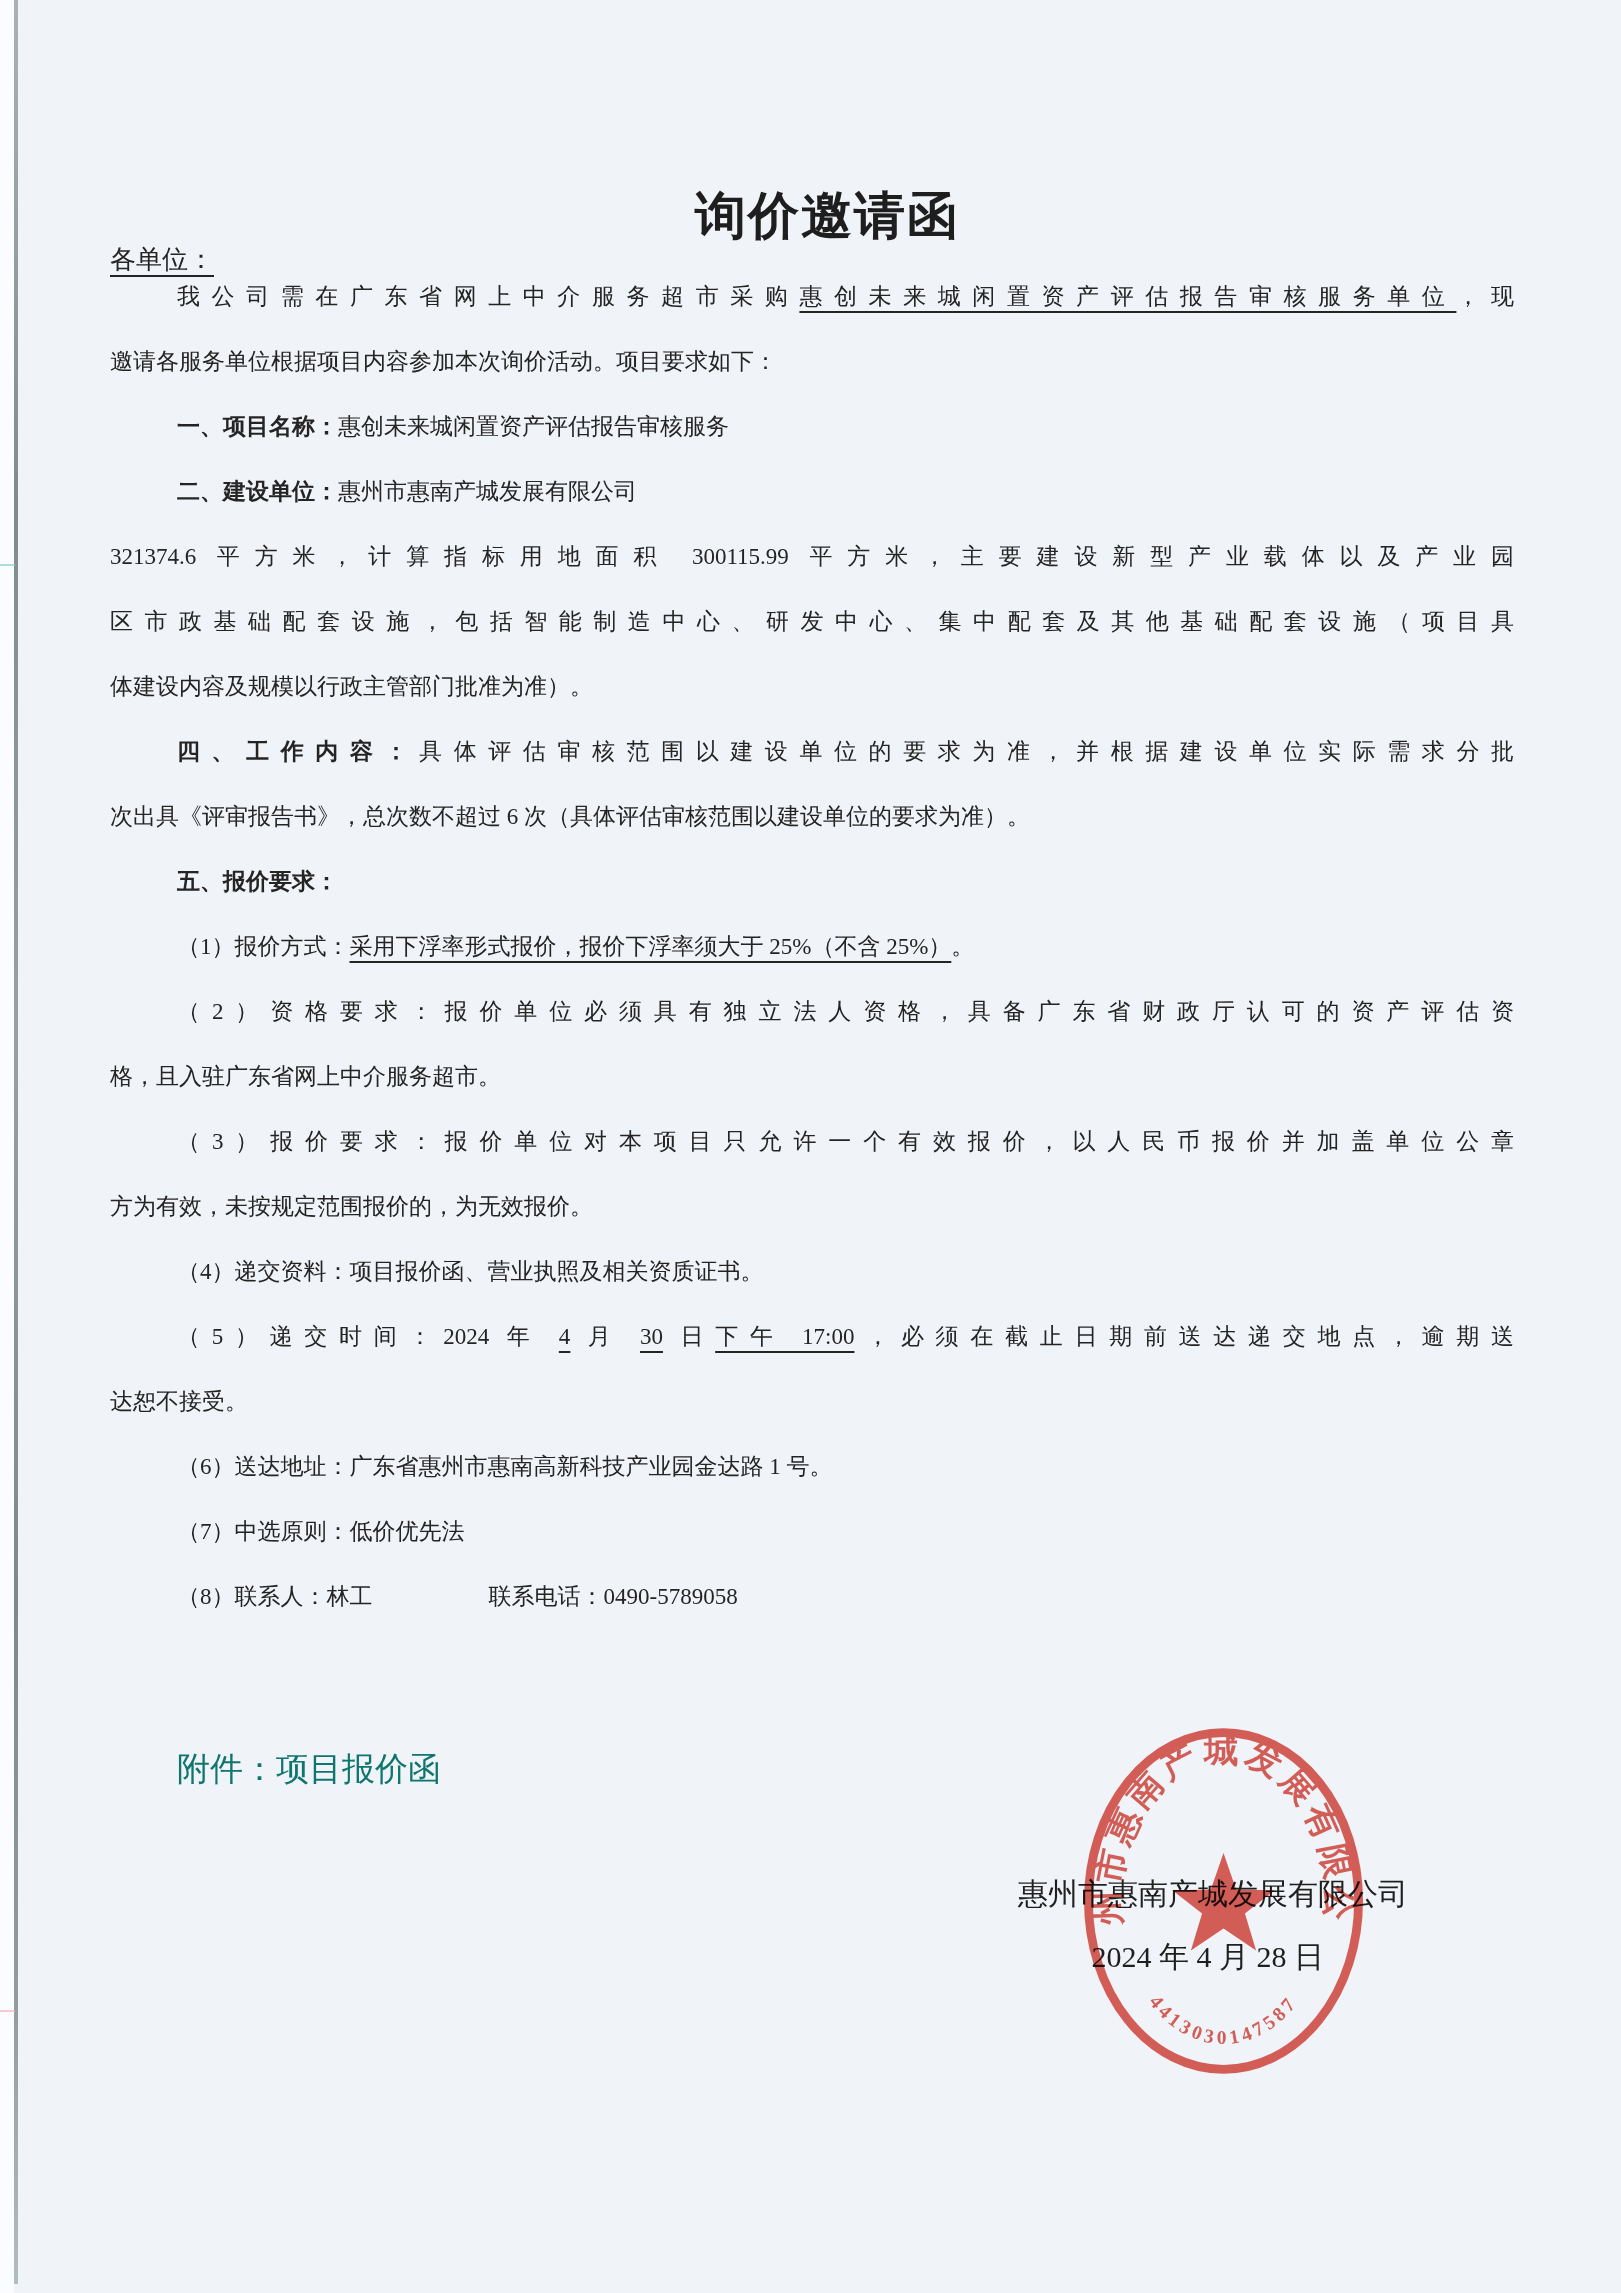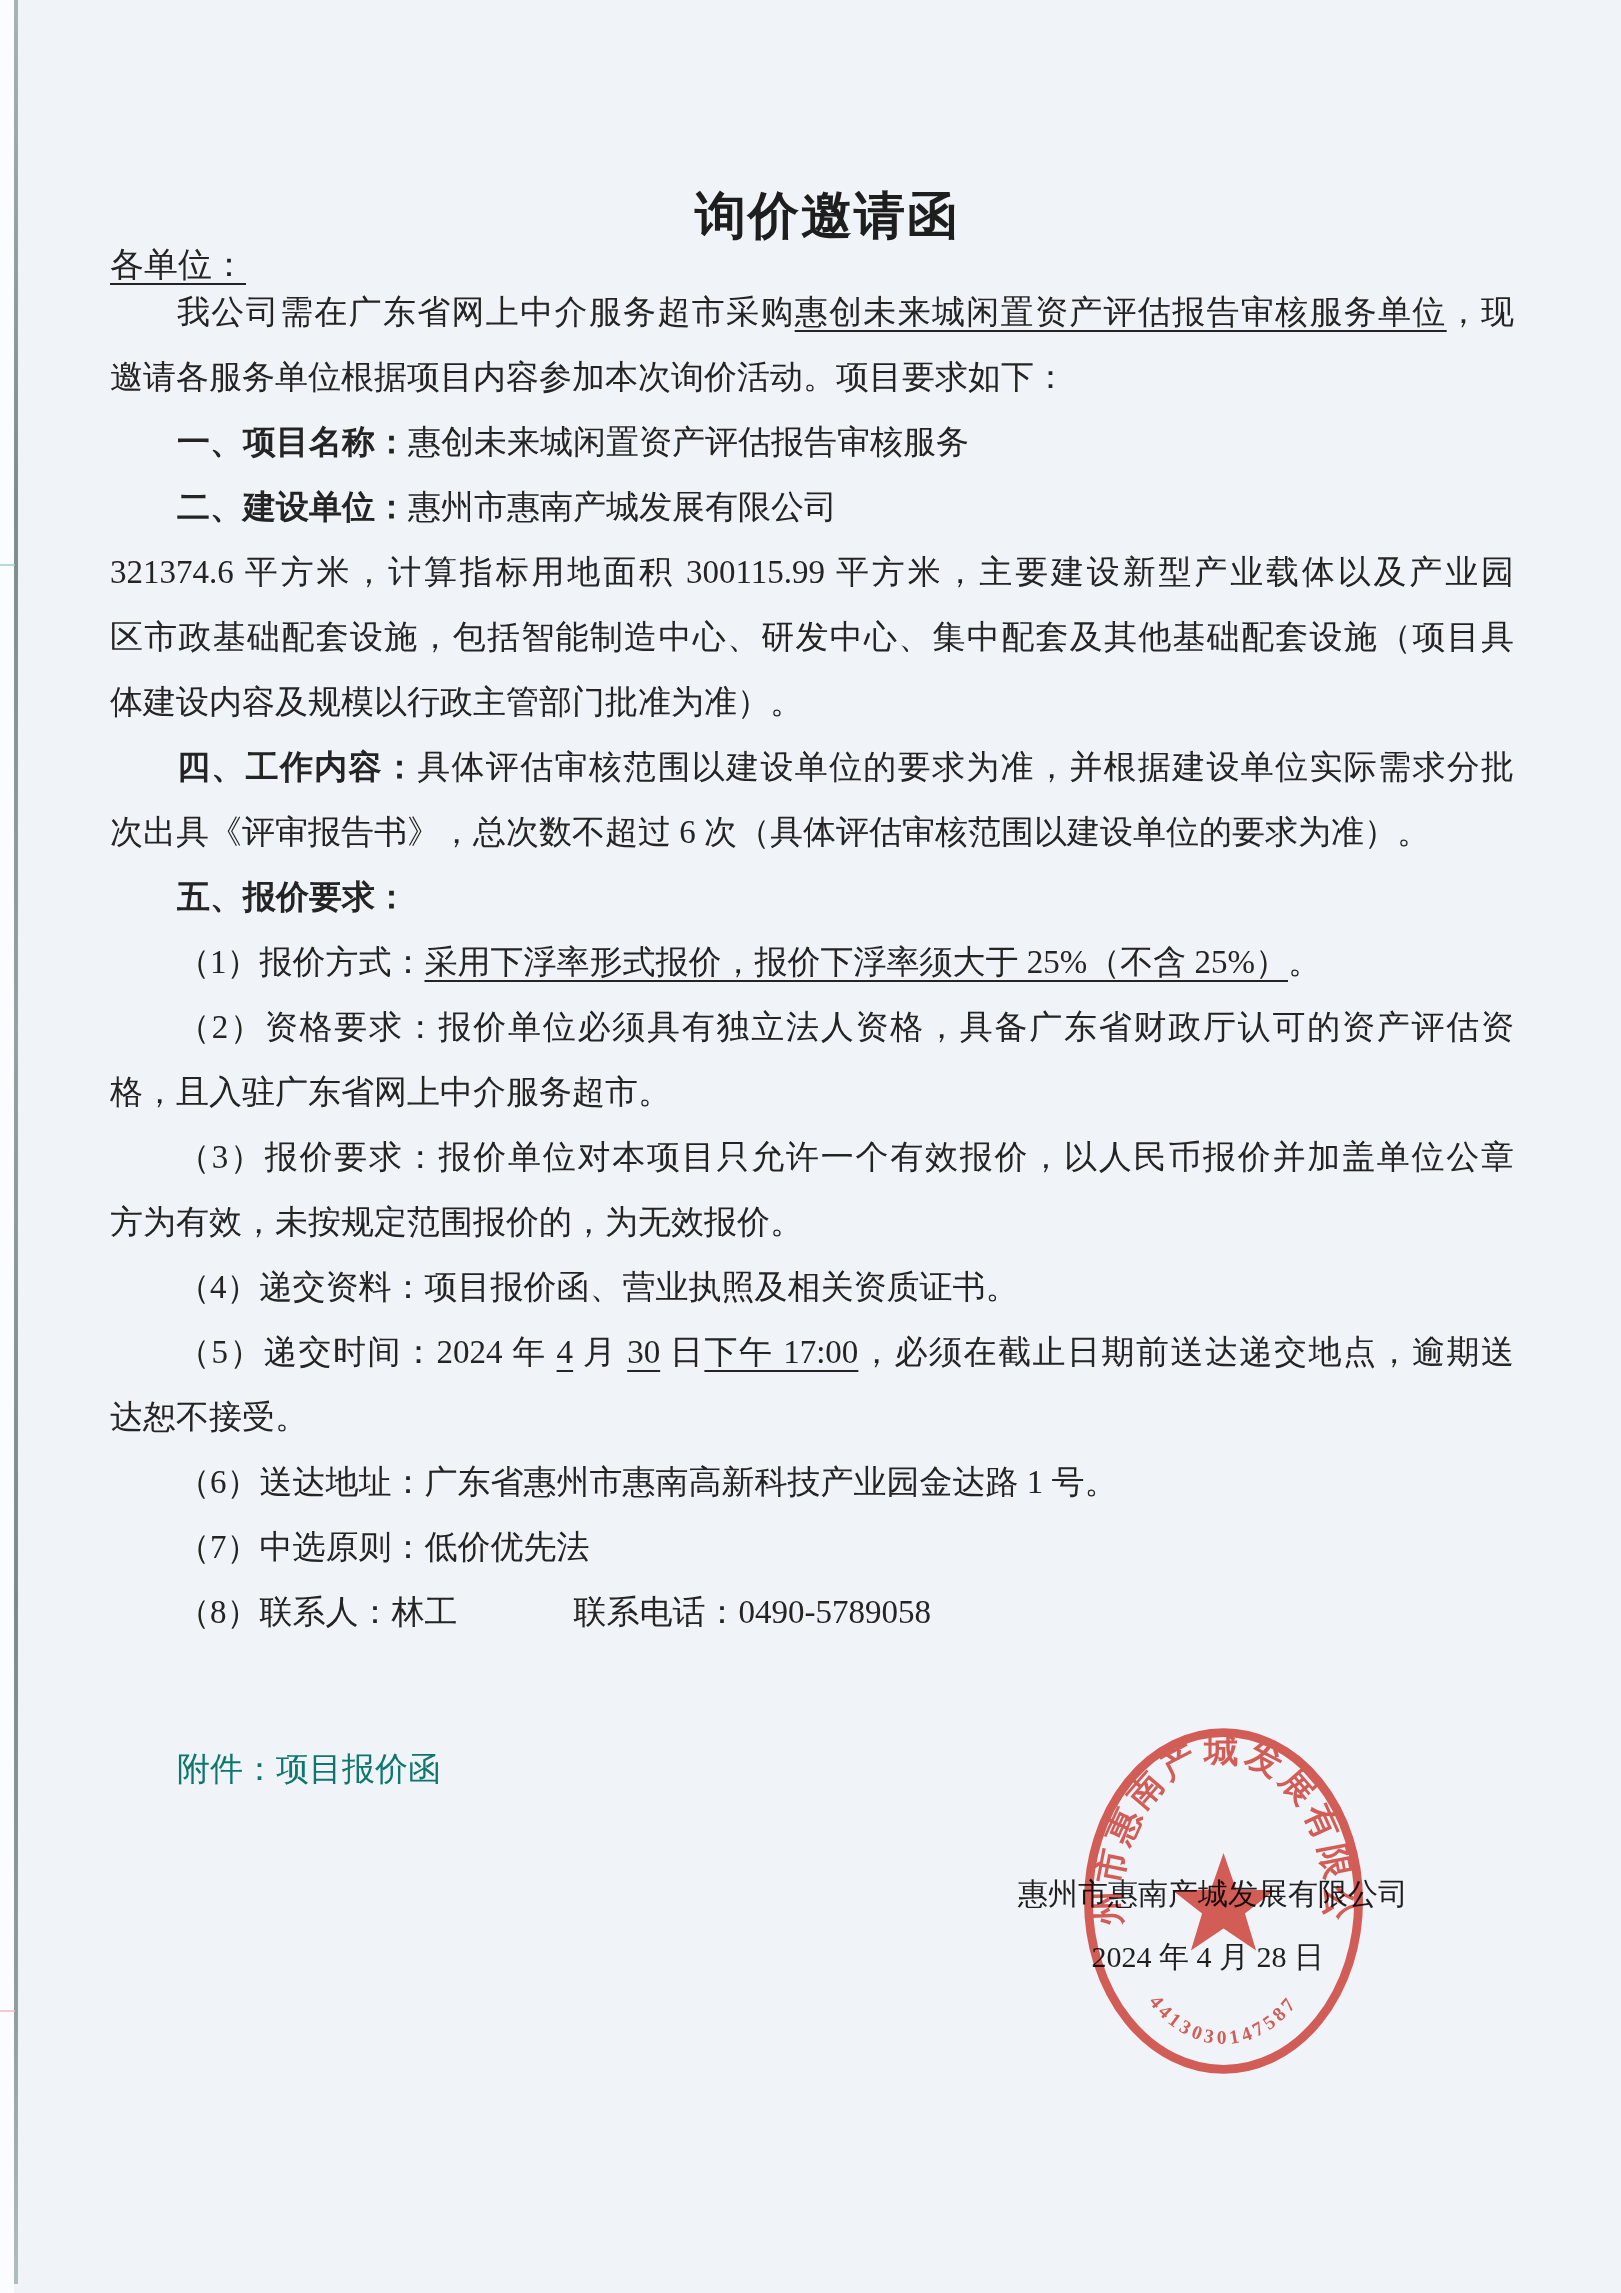--- a/index.html
+++ b/index.html
@@ -11,25 +11,25 @@
   .paper{position:absolute;inset:0;background:#f0f3f8;}
   
   .edge-strip{position:absolute;left:0;top:0;width:13.7px;height:2294px;background:#fbfcfe;}
   .scan-line{position:absolute;left:13.7px;top:0;width:3.9px;height:2284px;
     background:linear-gradient(#a9b3b4 0%,#808b8b 22%,#97a1a2 45%,#7e8989 70%,#939d9e 88%,#b4bdbe 100%);}
   .artifact-teal{position:absolute;left:0;top:564px;width:14.7px;height:2px;background:#8fd2cb;opacity:.7;}
   .artifact-pink{position:absolute;left:0;top:2010px;width:14.7px;height:2px;background:#efb6c1;opacity:.7;}
 
   .title{position:absolute;top:165px;left:0;width:100%;margin:17px;text-align:center;
     font-size:51px;font-weight:bold;color:#1e1e1e;letter-spacing:2px;}
-  .salutation{position:absolute;top:242px;left:110px;font-size:34px;color:#242424;
+  .salutation{position:absolute;top:242px;left:110px;font-size:26px;color:#242424;
     text-decoration:underline;text-underline-offset:6.9px;text-decoration-thickness:2px;}
 
-  .body{position:absolute;top:280px;left:110px;width:1404px;
-    font-size:33px;line-height:65px;color:#242424;}
+  .body{position:absolute;top:264px;left:110px;width:1404px;
+    font-size:23px;line-height:65px;color:#242424;}
   .line{height:65px;}
   .ind{text-indent:67px;}
   .j{text-align:justify;text-align-last:justify;text-justify:inter-character;}
   .b{font-weight:bold;}
   .u{text-decoration:underline;text-underline-offset:6.9px;text-decoration-thickness:2px;}
   .gap{display:inline-block;width:116px;}
 
   .attachment{position:absolute;top:1747px;left:177px;font-size:33px;color:#0f766e;}
 
   .sig-company{position:absolute;top:1874px;right:213px;font-size:30px;color:#1f1f1f;z-index:1;}

